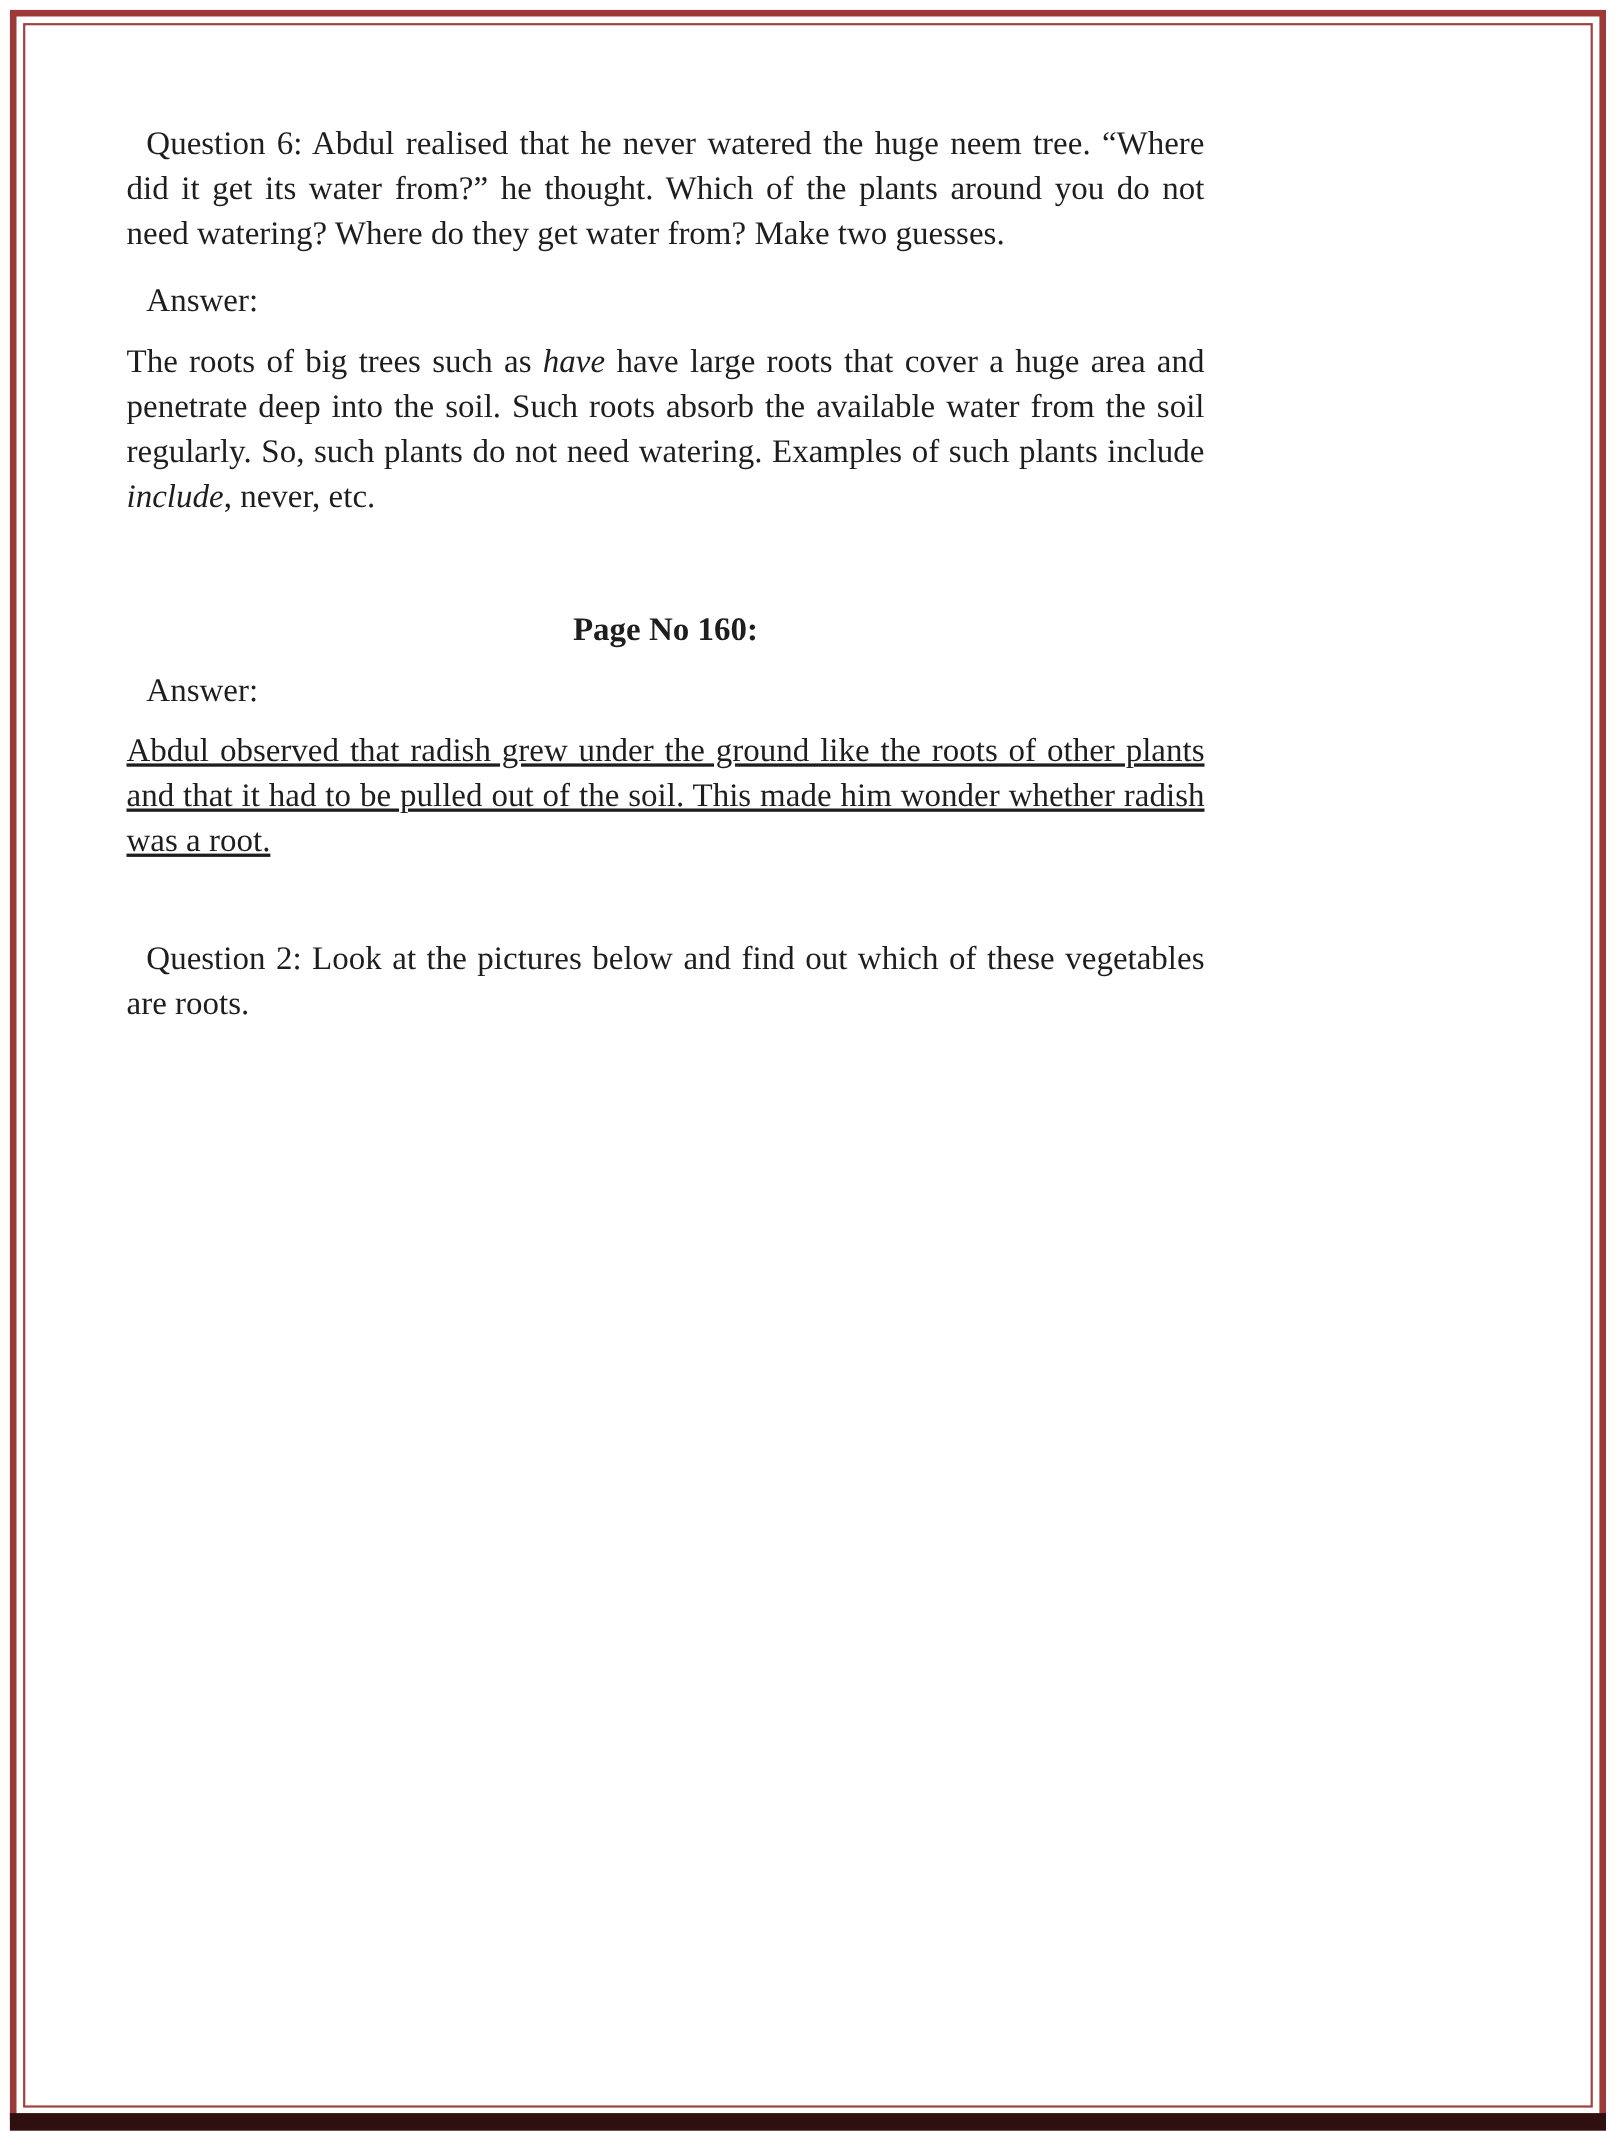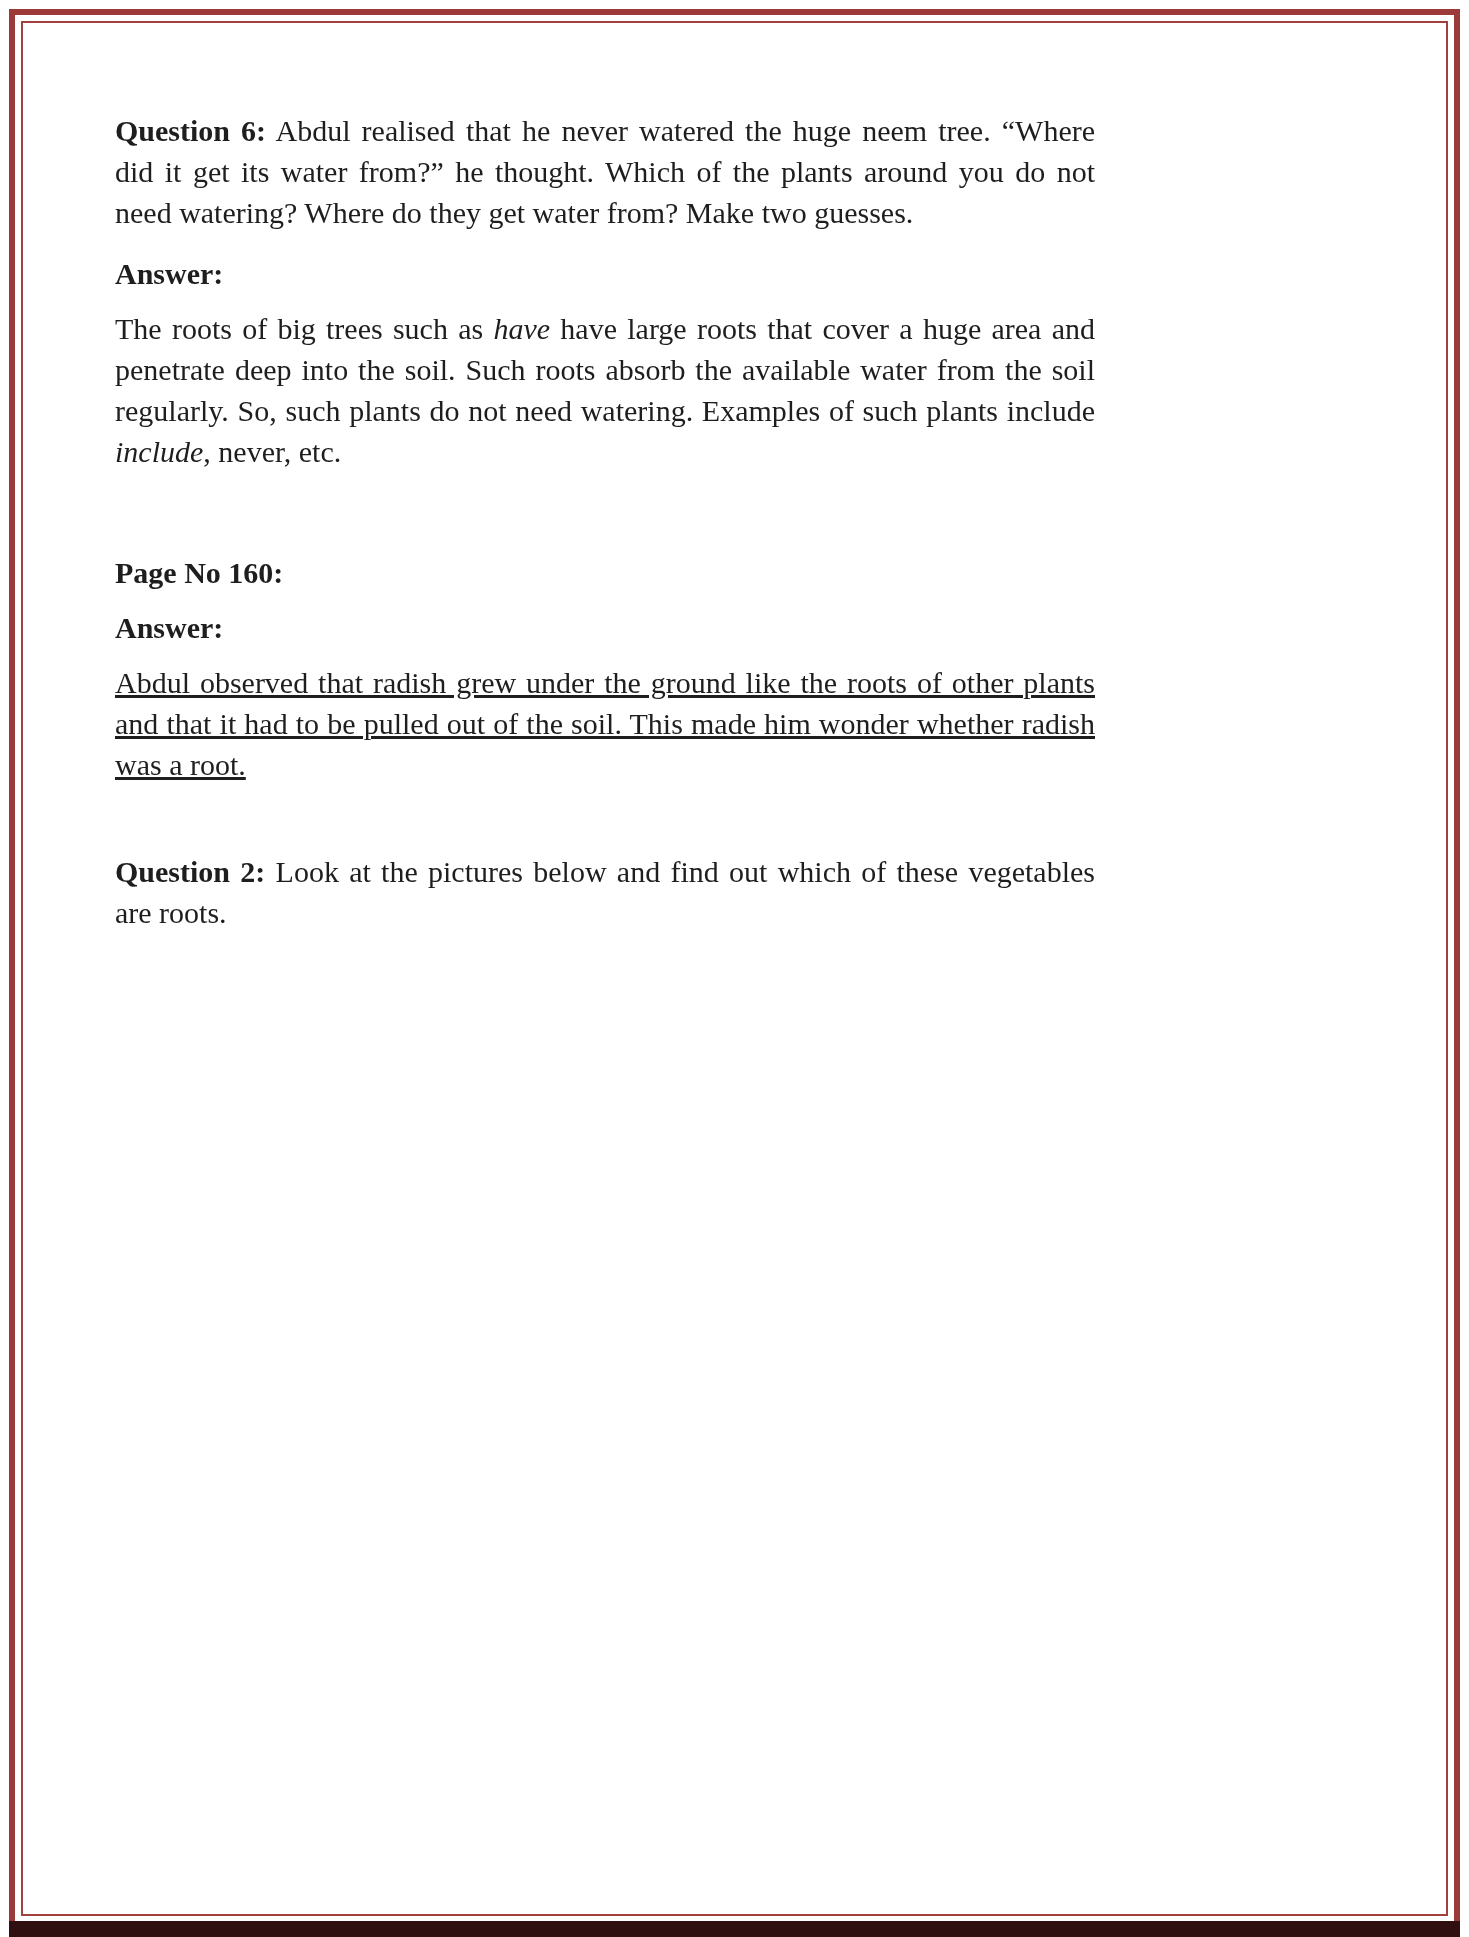--- a/index.html
+++ b/index.html
@@ -41,31 +41,32 @@
     top: 110px;
     width: 980px;
   }
   .para {
     margin: 0;
     font-size: 30px;
     line-height: 41px;
     text-align: justify;
   }
   .lbl {
-    font-weight: bold;
+    font-weight: normal;
+    margin-left: 18px;
   }
   .it {
     font-style: italic;
   }
   .page-heading {
     margin: 0;
     font-size: 30px;
     line-height: 41px;
     font-weight: bold;
-    text-align: left;
+    text-align: center;
   }
 </style>
 </head>
 <body>
 
 <div class="frame-outer"></div>
 <div class="frame-inner"></div>
 
 <main class="content">
 

